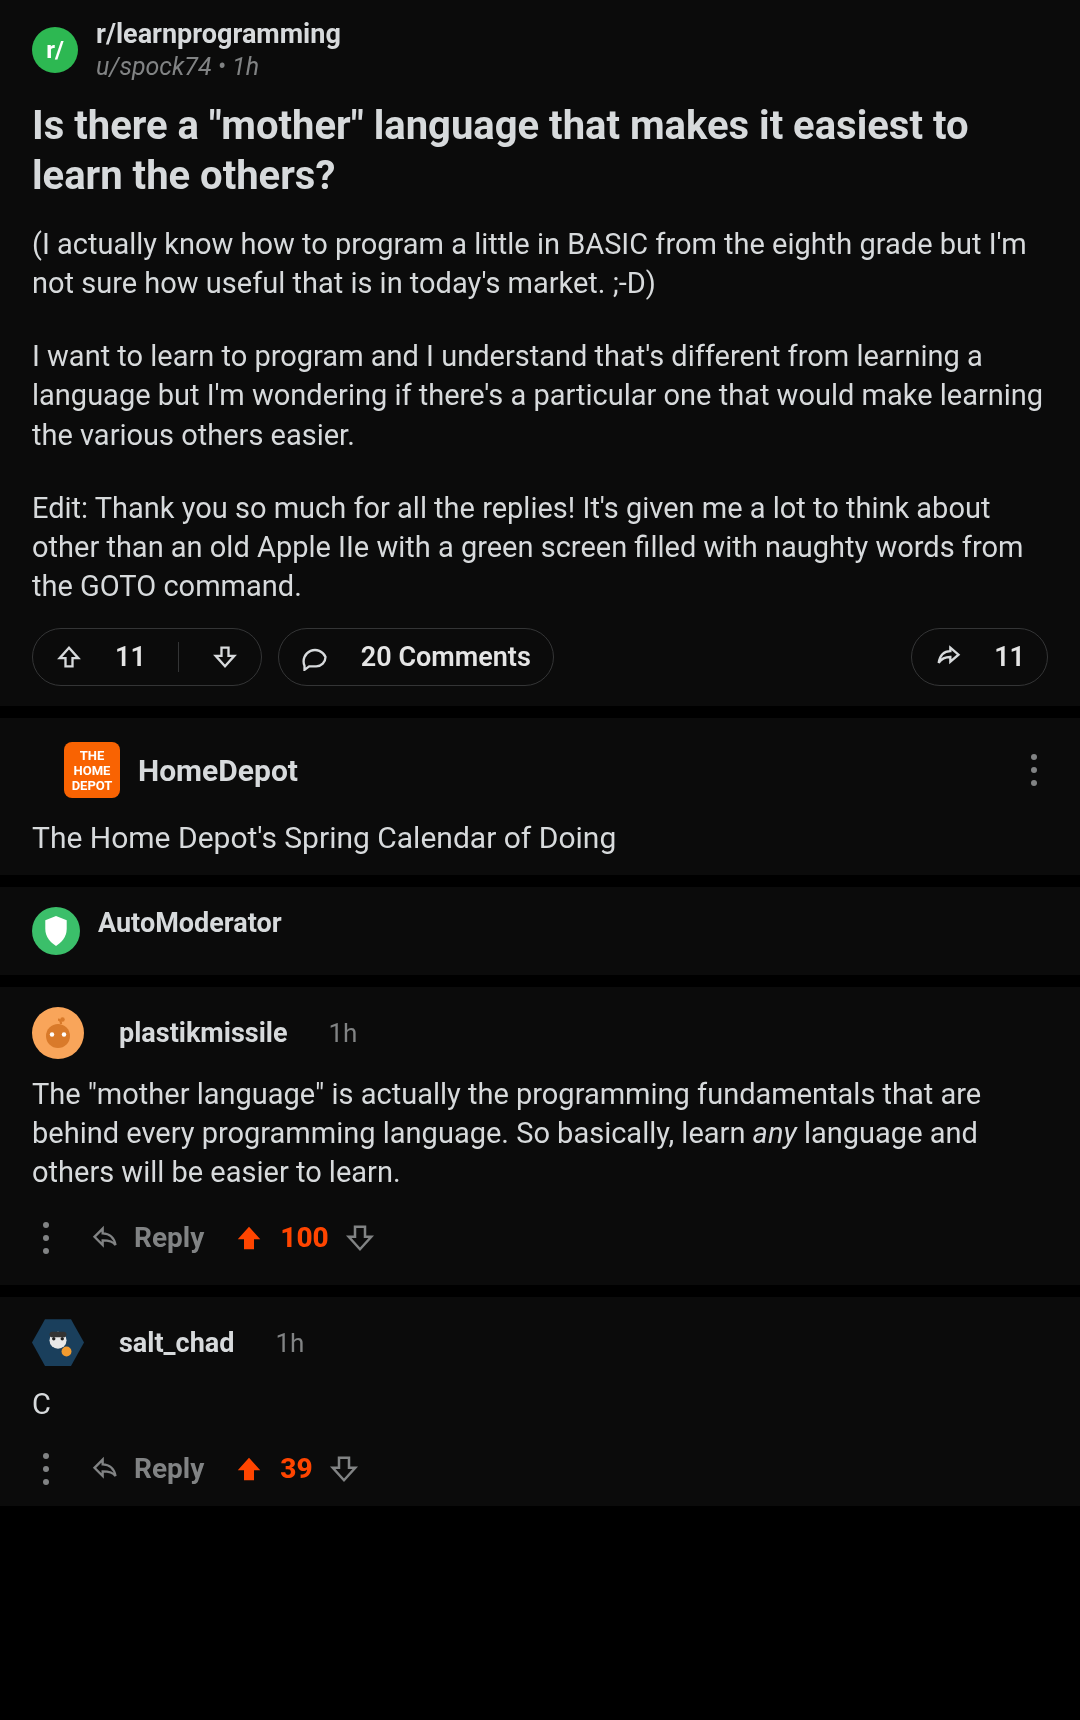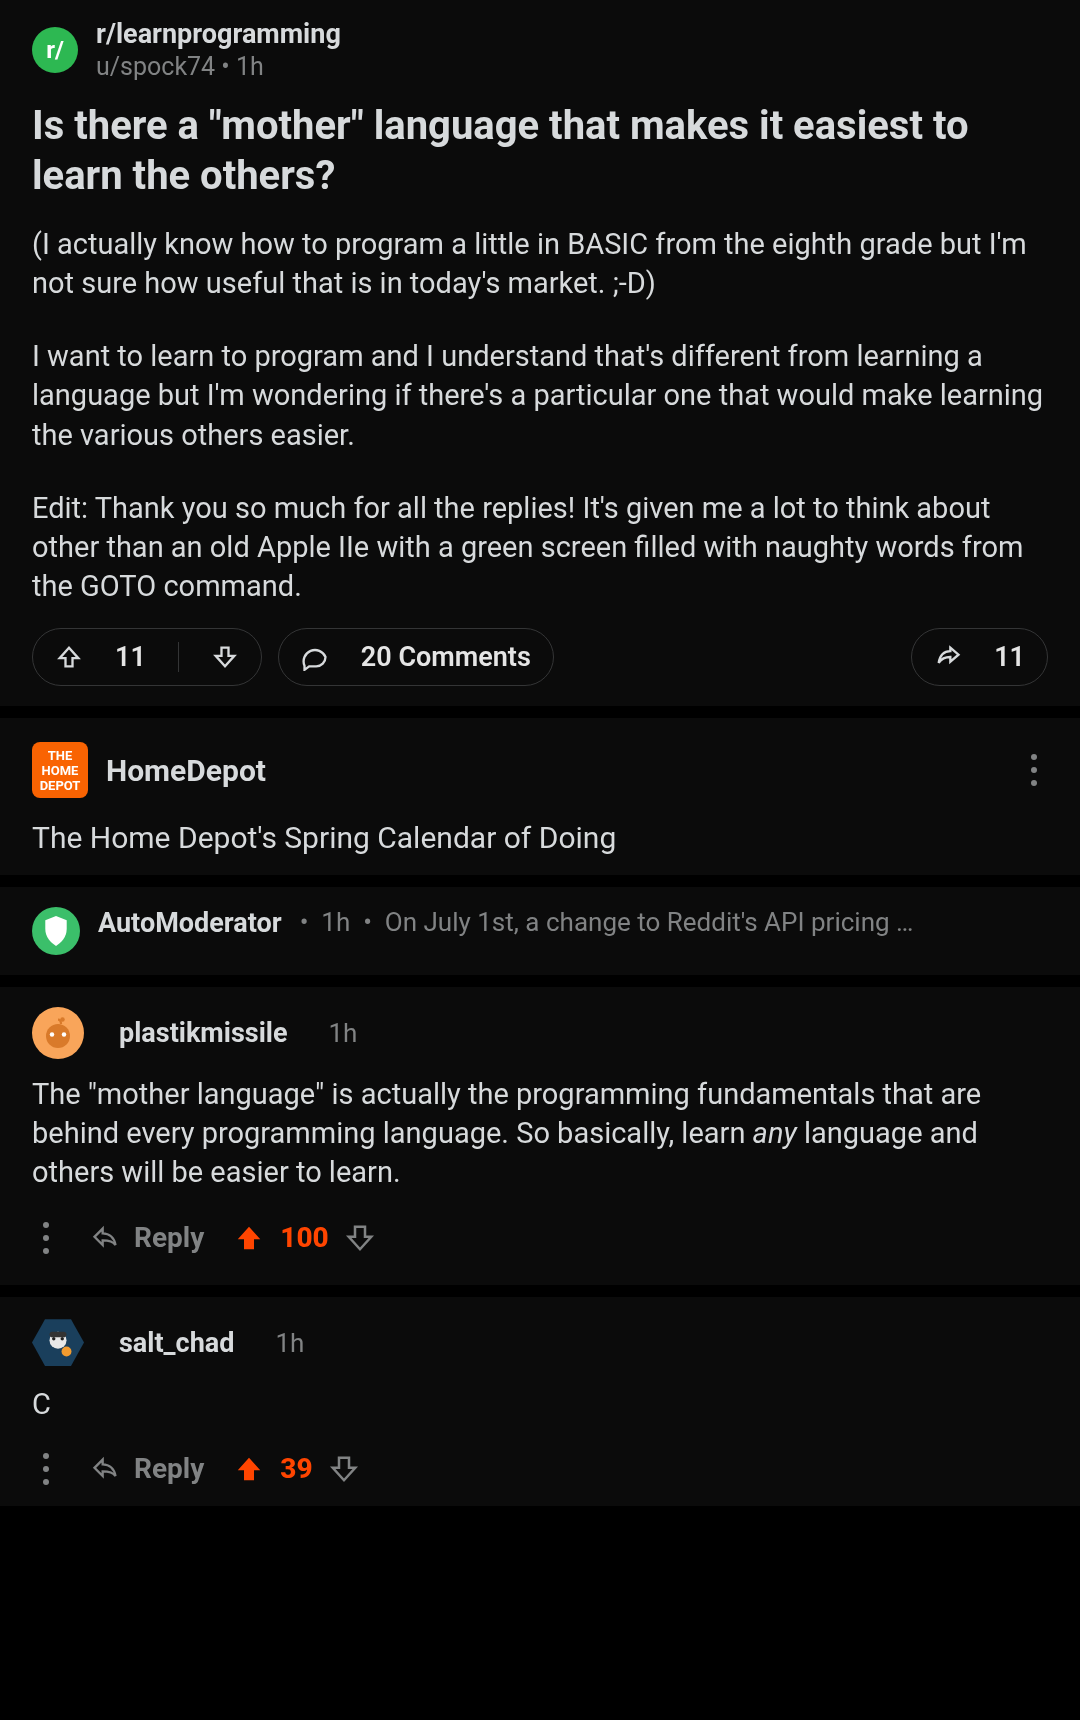--- a/index.html
+++ b/index.html
@@ -14,38 +14,38 @@
   .post-card { padding-top: 18px; }
   .divider { height: 12px; background: #000; }
   .header-row { display: flex; align-items: center; gap: 18px; margin-bottom: 20px; }
   .sub-avatar {
     width: 46px; height: 46px; border-radius: 50%;
     background: #2db852; display:flex; align-items:center; justify-content:center;
     color:#fff; font-weight:700; font-size:24px;
   }
   .sub-line { display:flex; flex-direction:column; }
   .subreddit { color: #d7dadc; font-weight: 700; font-size: 27px; }
-  .subtext { color:#818384; font-size:25px; margin-top:2px;}
+  .subtext { color:#818384; font-size:25px; margin-top:2px;font-style:italic;}
   .post-title { color:#d7dadc; font-weight:700; font-size:40px; line-height:1.25; margin-bottom:24px; }
   .post-body { color:#d7dadc; font-size:29px; line-height:1.35; }
   .post-body p { margin-bottom: 34px; }
   .post-body p:last-child { margin-bottom: 22px; }
   .action-row { display:flex; align-items:center; gap:16px; margin-top:6px; }
   .pill {
     display:flex; align-items:center; gap:32px;
     border:1.5px solid #343536; border-radius:40px;
     padding: 12px 22px; color:#e5e5e5; font-weight:600; font-size:27px;
   }
   .pill .sep { width:1px; height:30px; background:#343536; }
   .spacer { flex:1; }
   svg { display:block; }
   .promo-header { display:flex; align-items:center; gap:18px; }
   .promo-avatar {
     width:56px; height:56px; border-radius:8px; background:#f96302;
-    display:flex; align-items:center; justify-content:center; color:#fff; font-size:13px; font-weight:700; text-align:center;
+    display:flex; align-items:center; justify-content:center; color:#fff; font-size:13px; font-weight:700; text-align:center;margin-left:32px;
   }
   .promo-title { color:#d7dadc; font-weight:700; font-size:30px; }
   .promo-sub { color:#818384; font-size:25px; }
   .promo-body { color:#d7dadc; font-size:30px; margin-top:22px; }
   .ellipsis { color:#818384; padding:10px; }
   .comment-card { padding: 20px 32px; }
   .automod-row { display:flex; align-items:flex-start; gap:18px; white-space:nowrap; overflow:hidden; }
   .automod-avatar { width:48px; height:48px; border-radius:50%; background:#3bbf6a; display:flex; align-items:center; justify-content:center; }
   .automod-name { color:#d7dadc; font-weight:700; font-size:27px; }
   .automod-meta { color:#818384; font-size:26px; overflow:hidden; text-overflow:ellipsis; }
@@ -136,21 +136,20 @@
 <div class="divider"></div>
 
 <div class="card comment-card">
   <div class="automod-row">
     <div class="automod-avatar">
       <svg width="26" height="30" viewBox="0 0 24 28" fill="#fff">
           <path d="M12 0l10 4v8c0 8-5 13-10 16C7 25 2 20 2 12V4z"></path>
         </svg>
     </div>
     <span class="automod-name">AutoModerator</span>
-    <span class="automod-meta">•&nbsp;&nbsp;<span>1h</span>&nbsp;&nbsp;•&nbsp;&nbsp;<span>On July 1st, a change to Reddit's API pricing …</span></span>
   </div>
 </div>
 
 <div class="divider"></div>
 
 <div class="card comment-card">
   <div class="c-header">
     <div class="c-avatar">
       <svg width="36" height="36" viewBox="0 0 24 24">
           <circle cx="12" cy="14" r="8" fill="#d97a2a"></circle>

